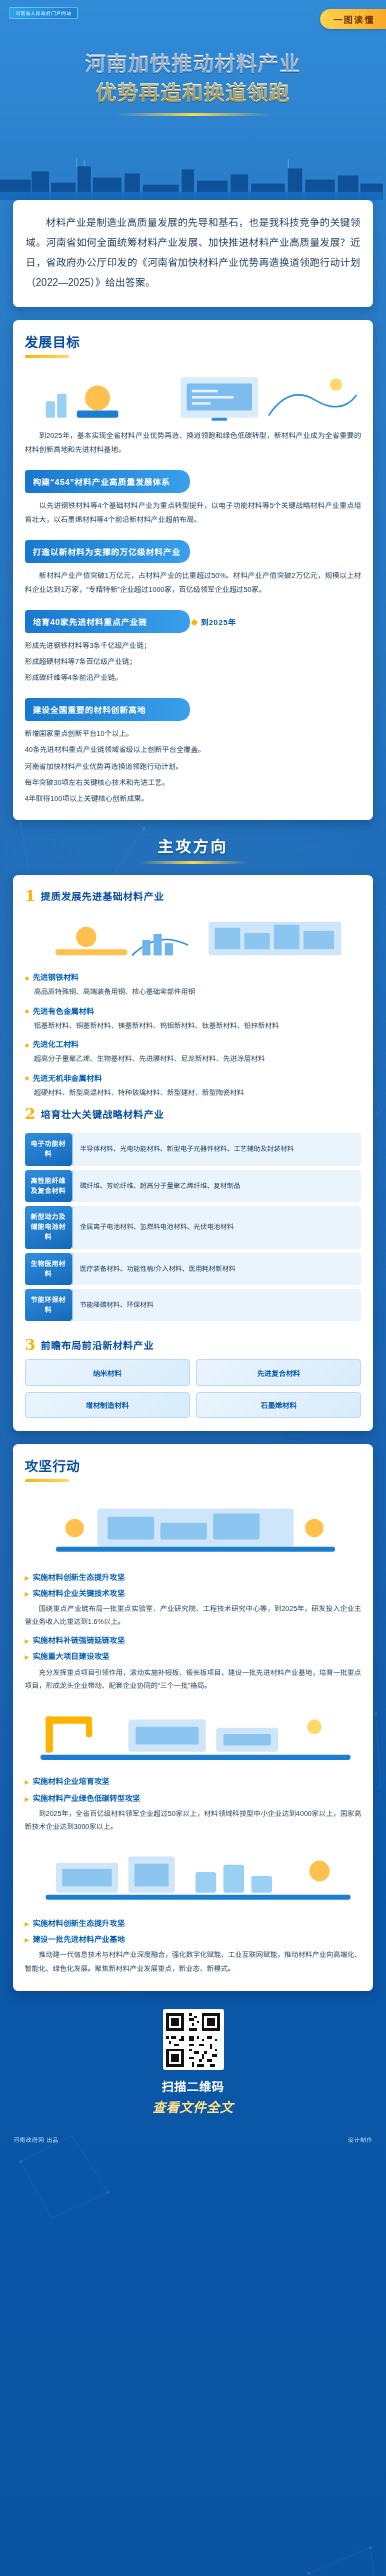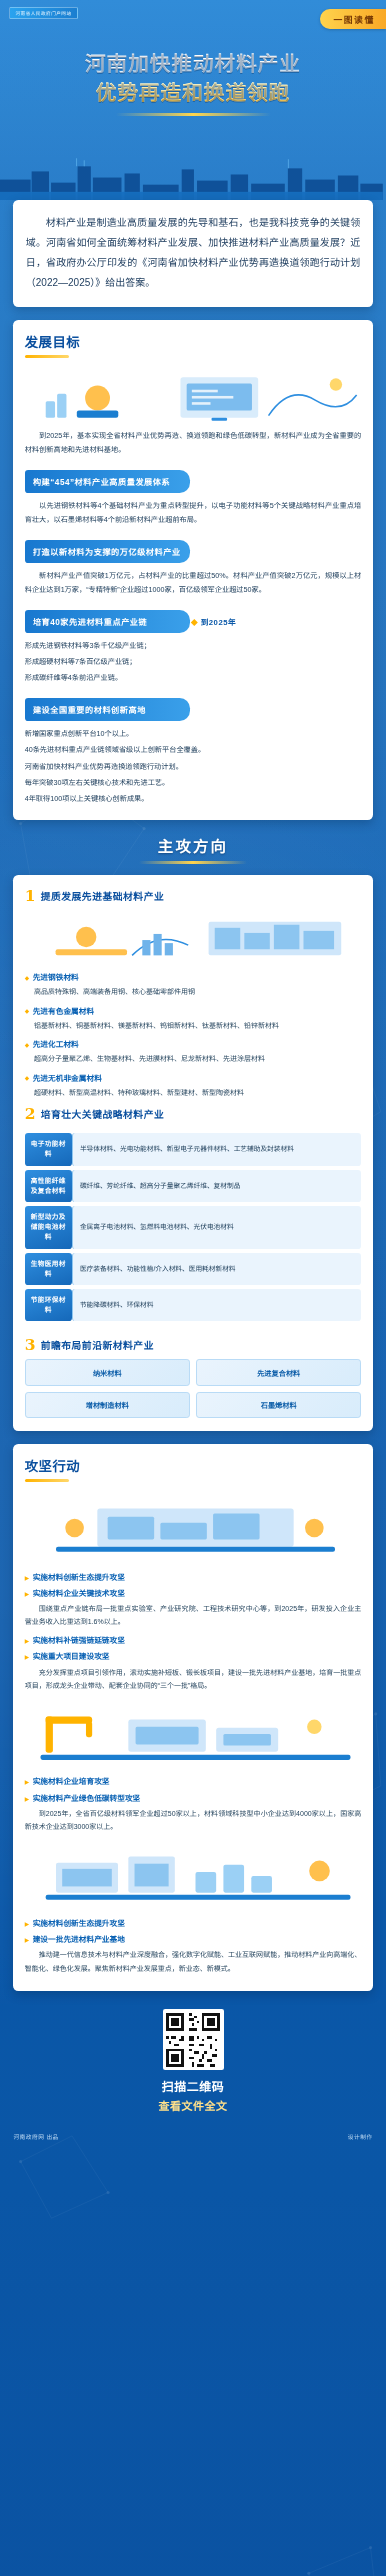--- a/index.html
+++ b/index.html
@@ -167,21 +167,21 @@
   .act-illu { height: 62px; position: relative; margin: 5.2px 0; }
 
   
   .footer { text-align: center; padding: 5.2px 0 18.5px; }
   .qr-box {
     width: 61px; height: 61px; margin: 0 auto 6.2px; background: #fff; padding: 3.6px;
     border-radius: 2.1px;
   }
   .qr-cell { width: 100%; height: 100%; }
   .footer-t1 { color: #ffffff; font-size: 12px; font-weight: bold; letter-spacing: 0.5px; }
-  .footer-t2 { color: #ffe08a; font-size: 11px; font-weight: bold; letter-spacing: 0.5px; margin-top: 3.1px; }
+  .footer-t2 { color: #ffe08a; font-size: 13px; font-weight: bold; letter-spacing: 0.5px; margin-top: 3.1px; font-style: italic; }
   .footer-src { color: #bcd9f3; font-size: 5.7px; margin-top: 10.3px; letter-spacing: 0.5px; }
   .footer-row { display: flex; justify-content: space-between; padding: 0 13.4px; margin-top: 9.3px; }
 </style>
 </head>
 <body>
 
 <div class="page">
 
   <svg class="deco-net" viewBox="0 0 750 5897" preserveAspectRatio="none">
     <g stroke="#ffffff" stroke-width="1" fill="none" opacity="0.5">

